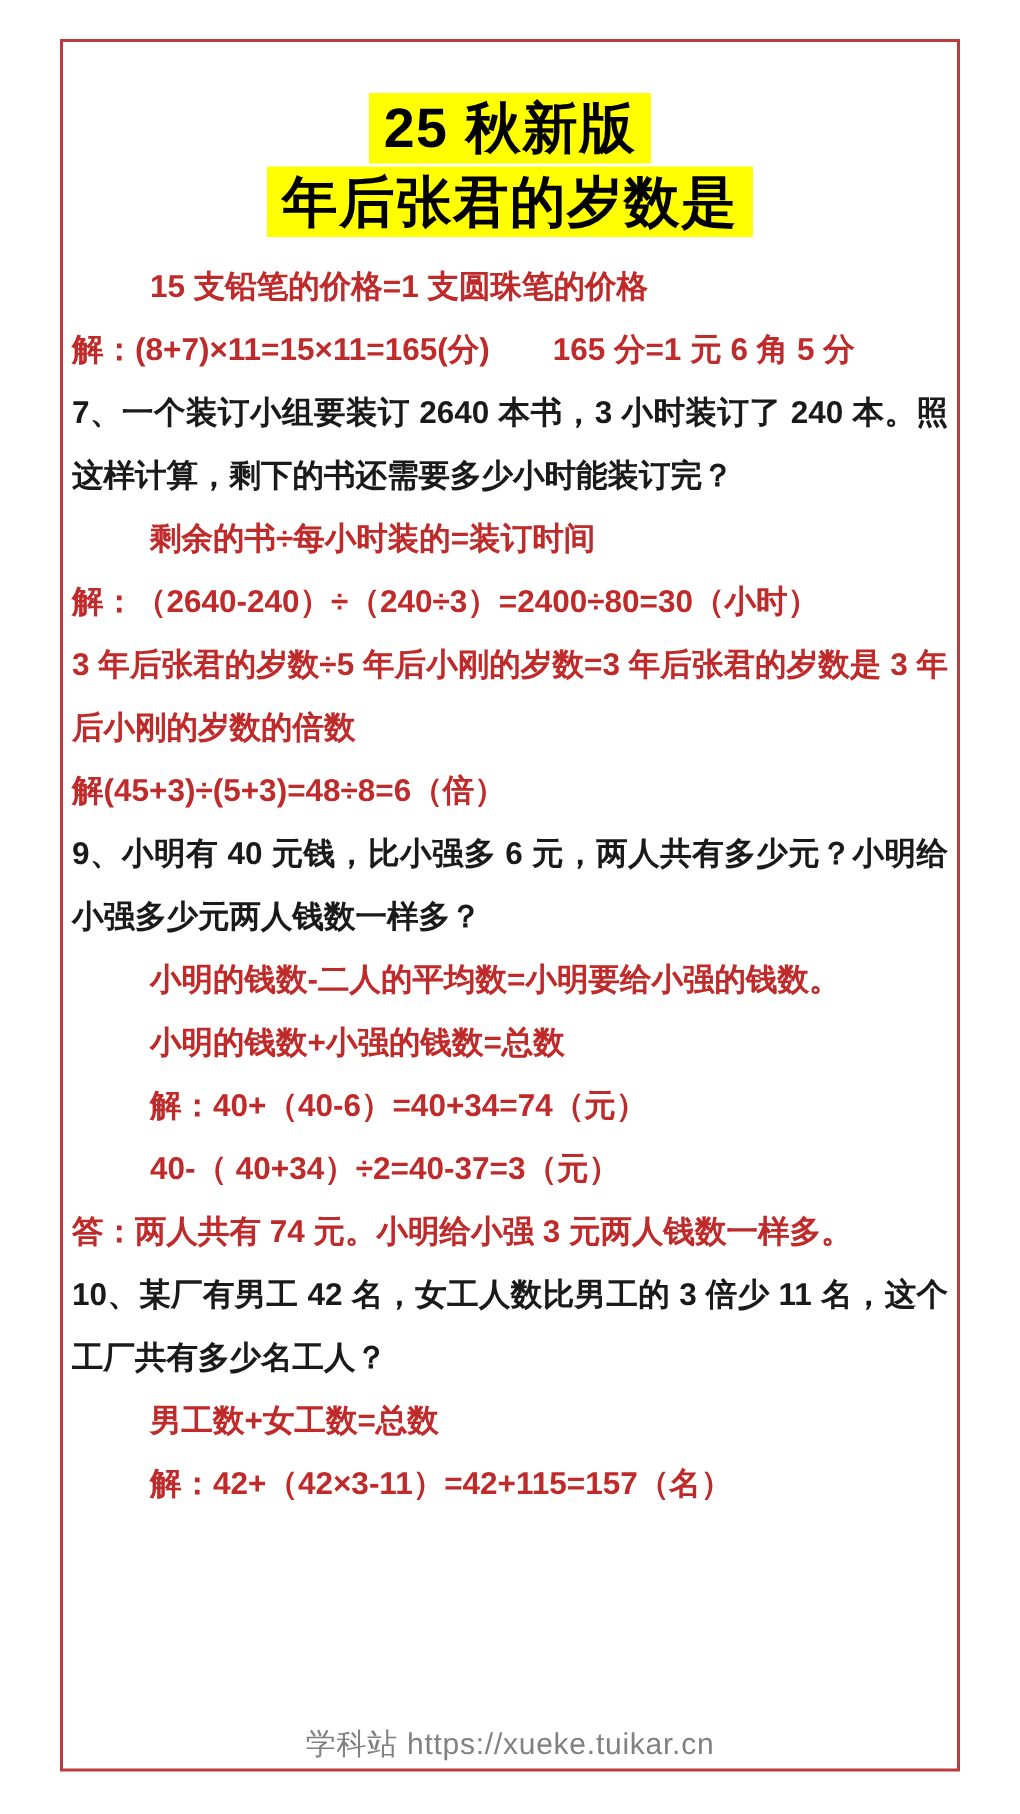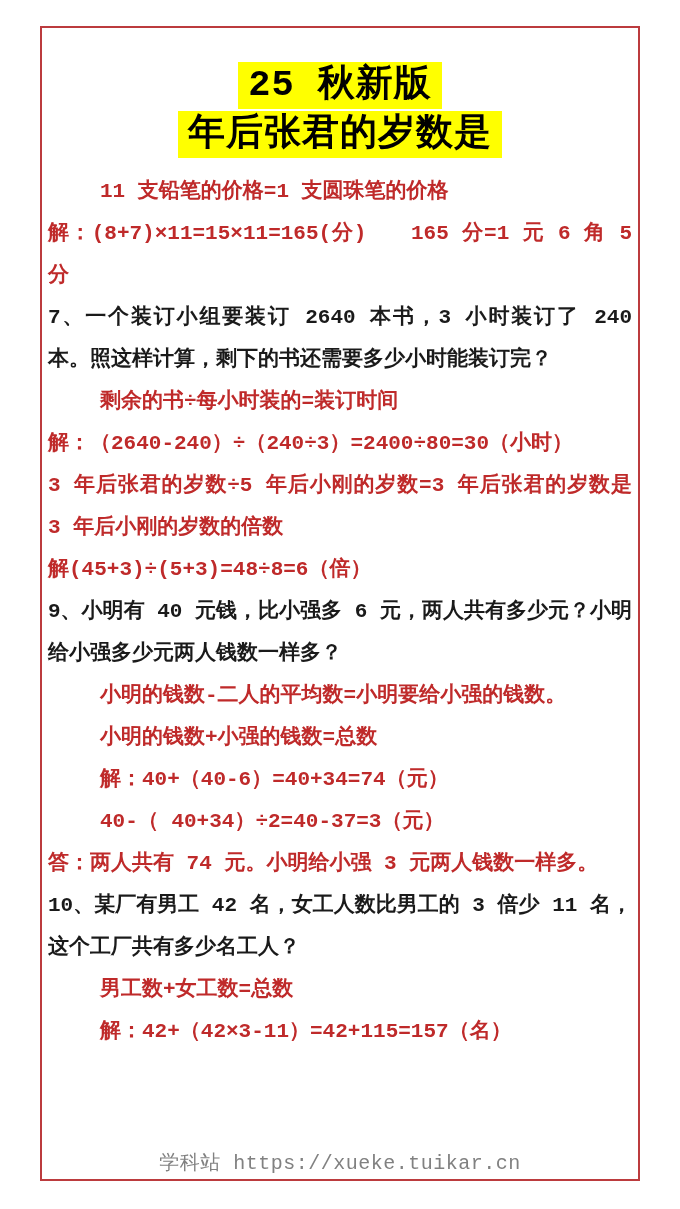--- a/index.html
+++ b/index.html
@@ -9,21 +9,20 @@
     width: 680px;
     height: 1209px;
     font-family: "Liberation Sans", sans-serif;
   }
   .page {
     position: relative;
     width: 680px;
     height: 1209px;
     background: #ffffff;
     overflow: hidden;
-    font-family: Liberation Mono, monospace;
   }
   .frame {
     position: absolute;
     left: 40px;
     top: 26px;
     width: 600px;
     height: 1155px;
     box-sizing: border-box;
     border: 2px solid #bc3b3e;
     background: #ffffff;
@@ -86,21 +85,21 @@
     <div class="header">
       <div class="title-row">
         <span class="title-hl">25 秋新版</span>
       </div>
       <div class="title-row">
         <span class="title-hl">年后张君的岁数是</span>
       </div>
     </div>
 
     <div class="content" id="content">
-        <p class="line-red-indent">11 支铅笔的价格=1 支圆珠笔的价格</p>
+        <p class="line-red-indent">15 支铅笔的价格=1 支圆珠笔的价格</p>
         <p class="line-red">解：(8+7)×11=15×11=165(分)　　165 分=1 元 6 角 5 分</p>
         <p class="line-black">7、一个装订小组要装订 2640 本书，3 小时装订了 240 本。照这样计算，剩下的书还需要多少小时能装订完？</p>
         <p class="line-red-indent">剩余的书÷每小时装的=装订时间</p>
         <p class="line-red">解：（2640-240）÷（240÷3）=2400÷80=30（小时）</p>
         <p class="line-red">3 年后张君的岁数÷5 年后小刚的岁数=3 年后张君的岁数是 3 年后小刚的岁数的倍数</p>
         <p class="line-red">解(45+3)÷(5+3)=48÷8=6（倍）</p>
         <p class="line-black">9、小明有 40 元钱，比小强多 6 元，两人共有多少元？小明给小强多少元两人钱数一样多？</p>
         <p class="line-red-indent">小明的钱数-二人的平均数=小明要给小强的钱数。</p>
         <p class="line-red-indent">小明的钱数+小强的钱数=总数</p>
         <p class="line-red-indent">解：40+（40-6）=40+34=74（元）</p>

